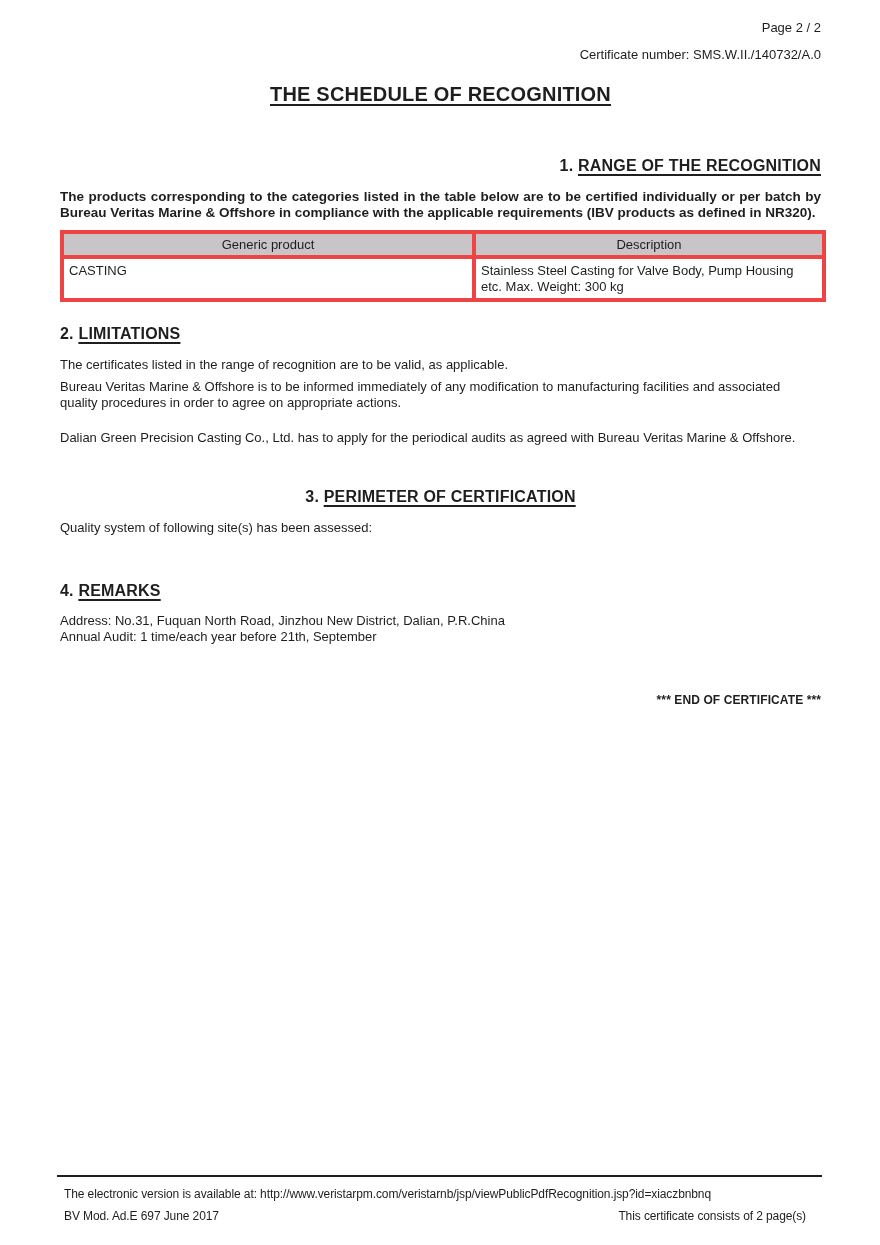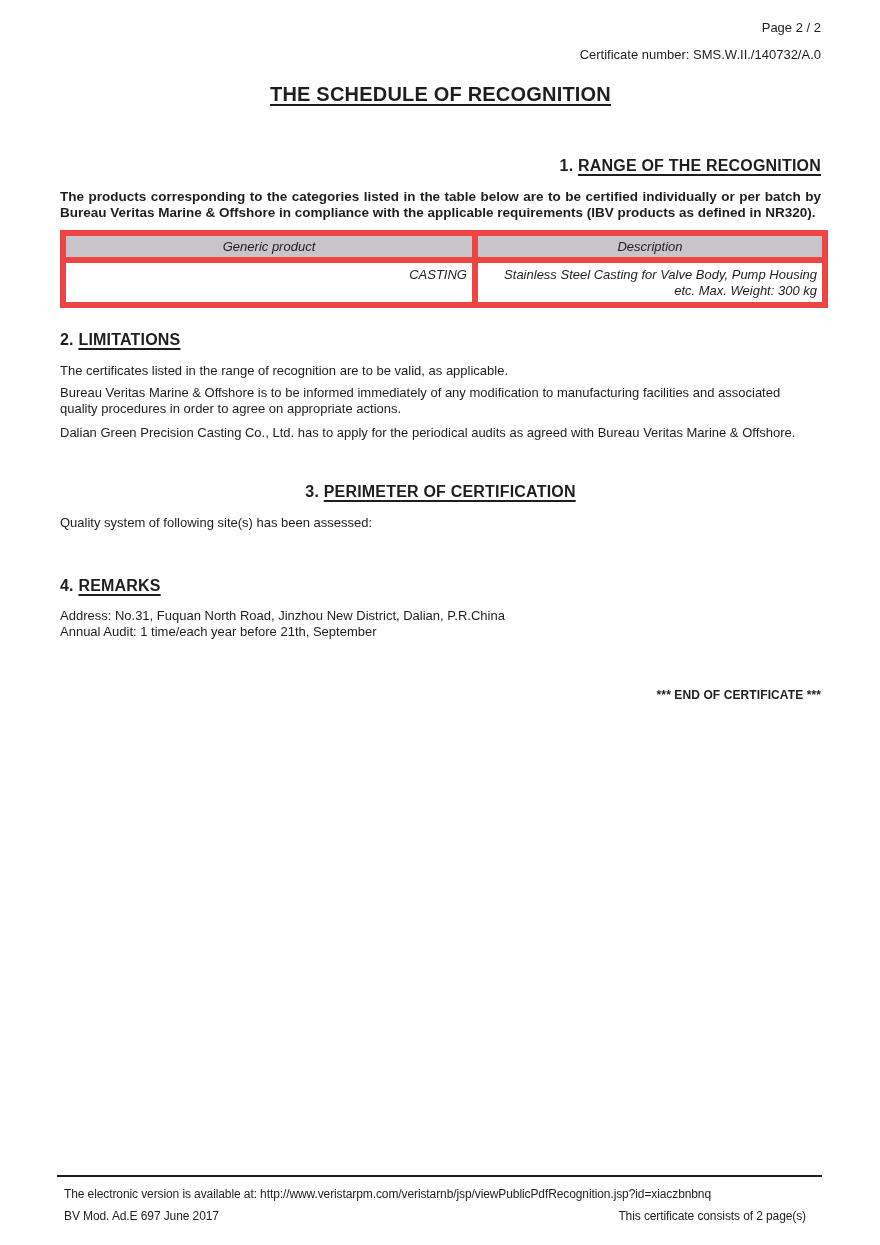--- a/index.html
+++ b/index.html
@@ -26,35 +26,35 @@
 
   .s1-para {
     margin-top: 13px; font-size: 13.5px; font-weight: bold;
     line-height: 15.5px; text-align: justify;
   }
 
   table.products {
     margin-top: 10px; width: 762px; border-collapse: collapse;
     font-size: 13px; table-layout: fixed;
   }
-  table.products th, table.products td { border: 6px solid #ef4444; font-style: italic; }
+  table.products th, table.products td { border: 4px solid #ef4444; }
   table.products th {
     background: #c8c4c8; font-weight: normal; text-align: center;
     height: 25px; padding: 2px 4px; line-height: 17px;
   }
   table.products td {
-    vertical-align: top; padding: 4px 5px 4px 5px; height: 40px; line-height: 15.5px; text-align: right;
+    vertical-align: top; padding: 4px 5px 4px 5px; height: 40px; line-height: 15.5px;
   }
   .col1 { width: 412px; }
   .col2 { width: 350px; }
 
   p.body { font-size: 13px; line-height: 16px; }
   .mt13 { margin-top: 13px; }
   .mt6  { margin-top: 6px; }
-  .mt7  { margin-top: 8px; }
+  .mt7  { margin-top: 19px; }
   .mt15 { margin-top: 15px; }
   .mt12 { margin-top: 12px; }
 
   .end-marker { margin-top: 48px; text-align: right; font-size: 12px; font-weight: bold; letter-spacing: 0.1px; }
 
   .footer-line { position: absolute; left: 57px; right: 58px; top: 1175px; height: 2px; background: #1f1f1f; }
   .footer-text1 { position: absolute; left: 64px; top: 1187px; font-size: 12px; letter-spacing: -0.1px; }
   .footer-row {
     position: absolute; left: 64px; right: 74px; top: 1209px;
     font-size: 12px; display: flex; justify-content: space-between; letter-spacing: -0.1px; align-items: center;

